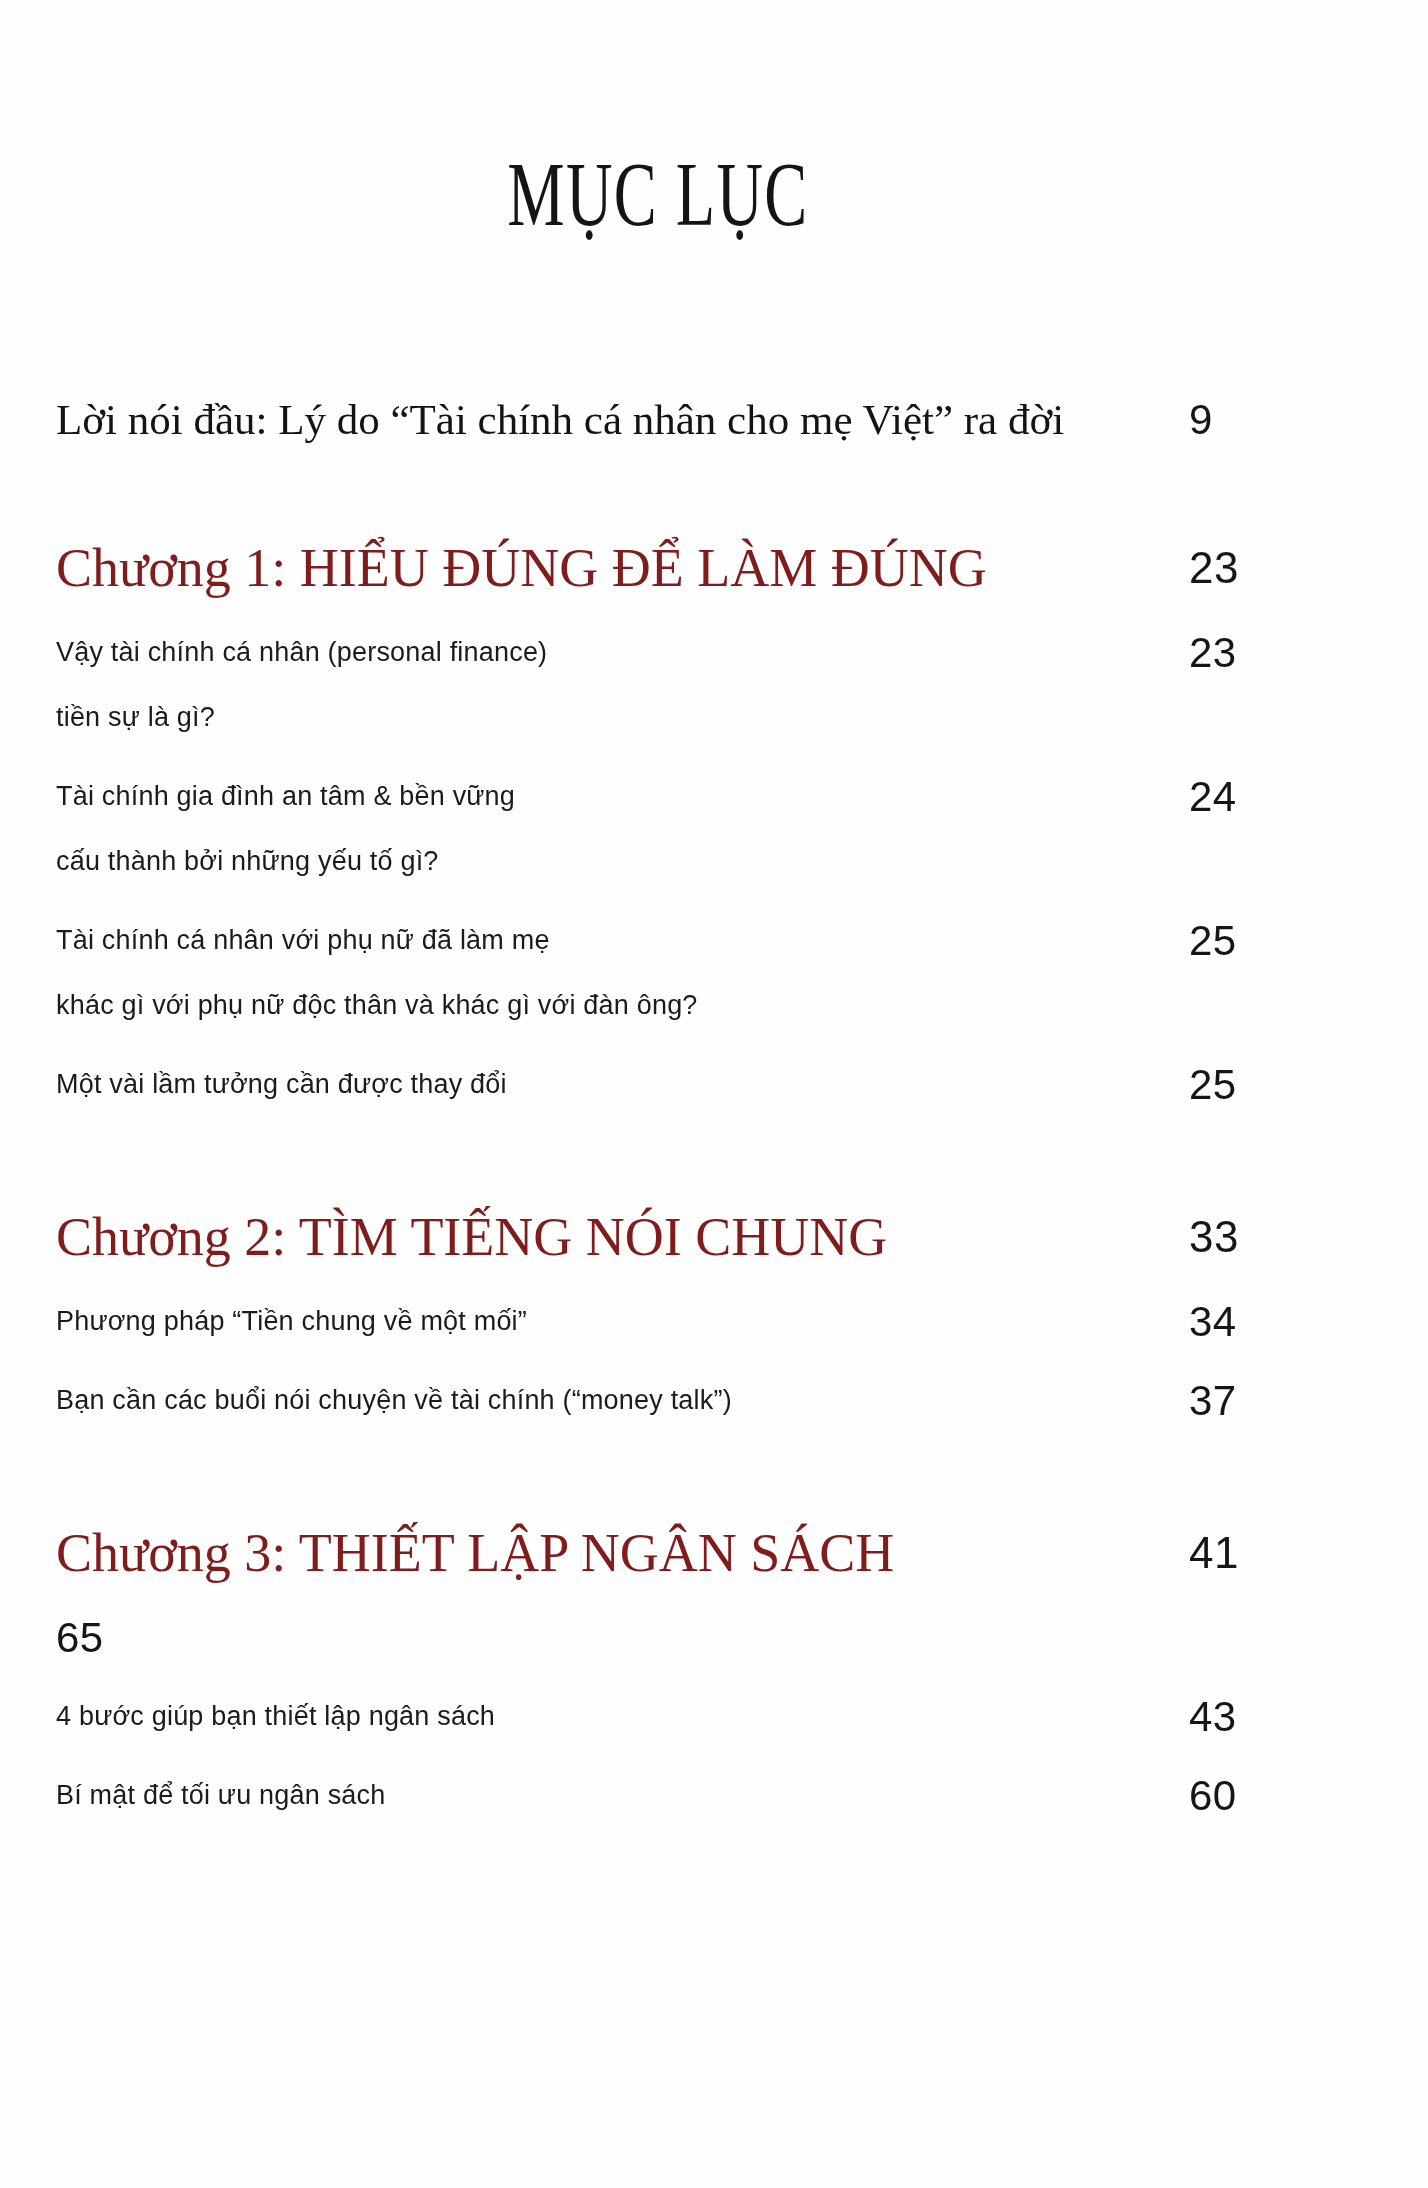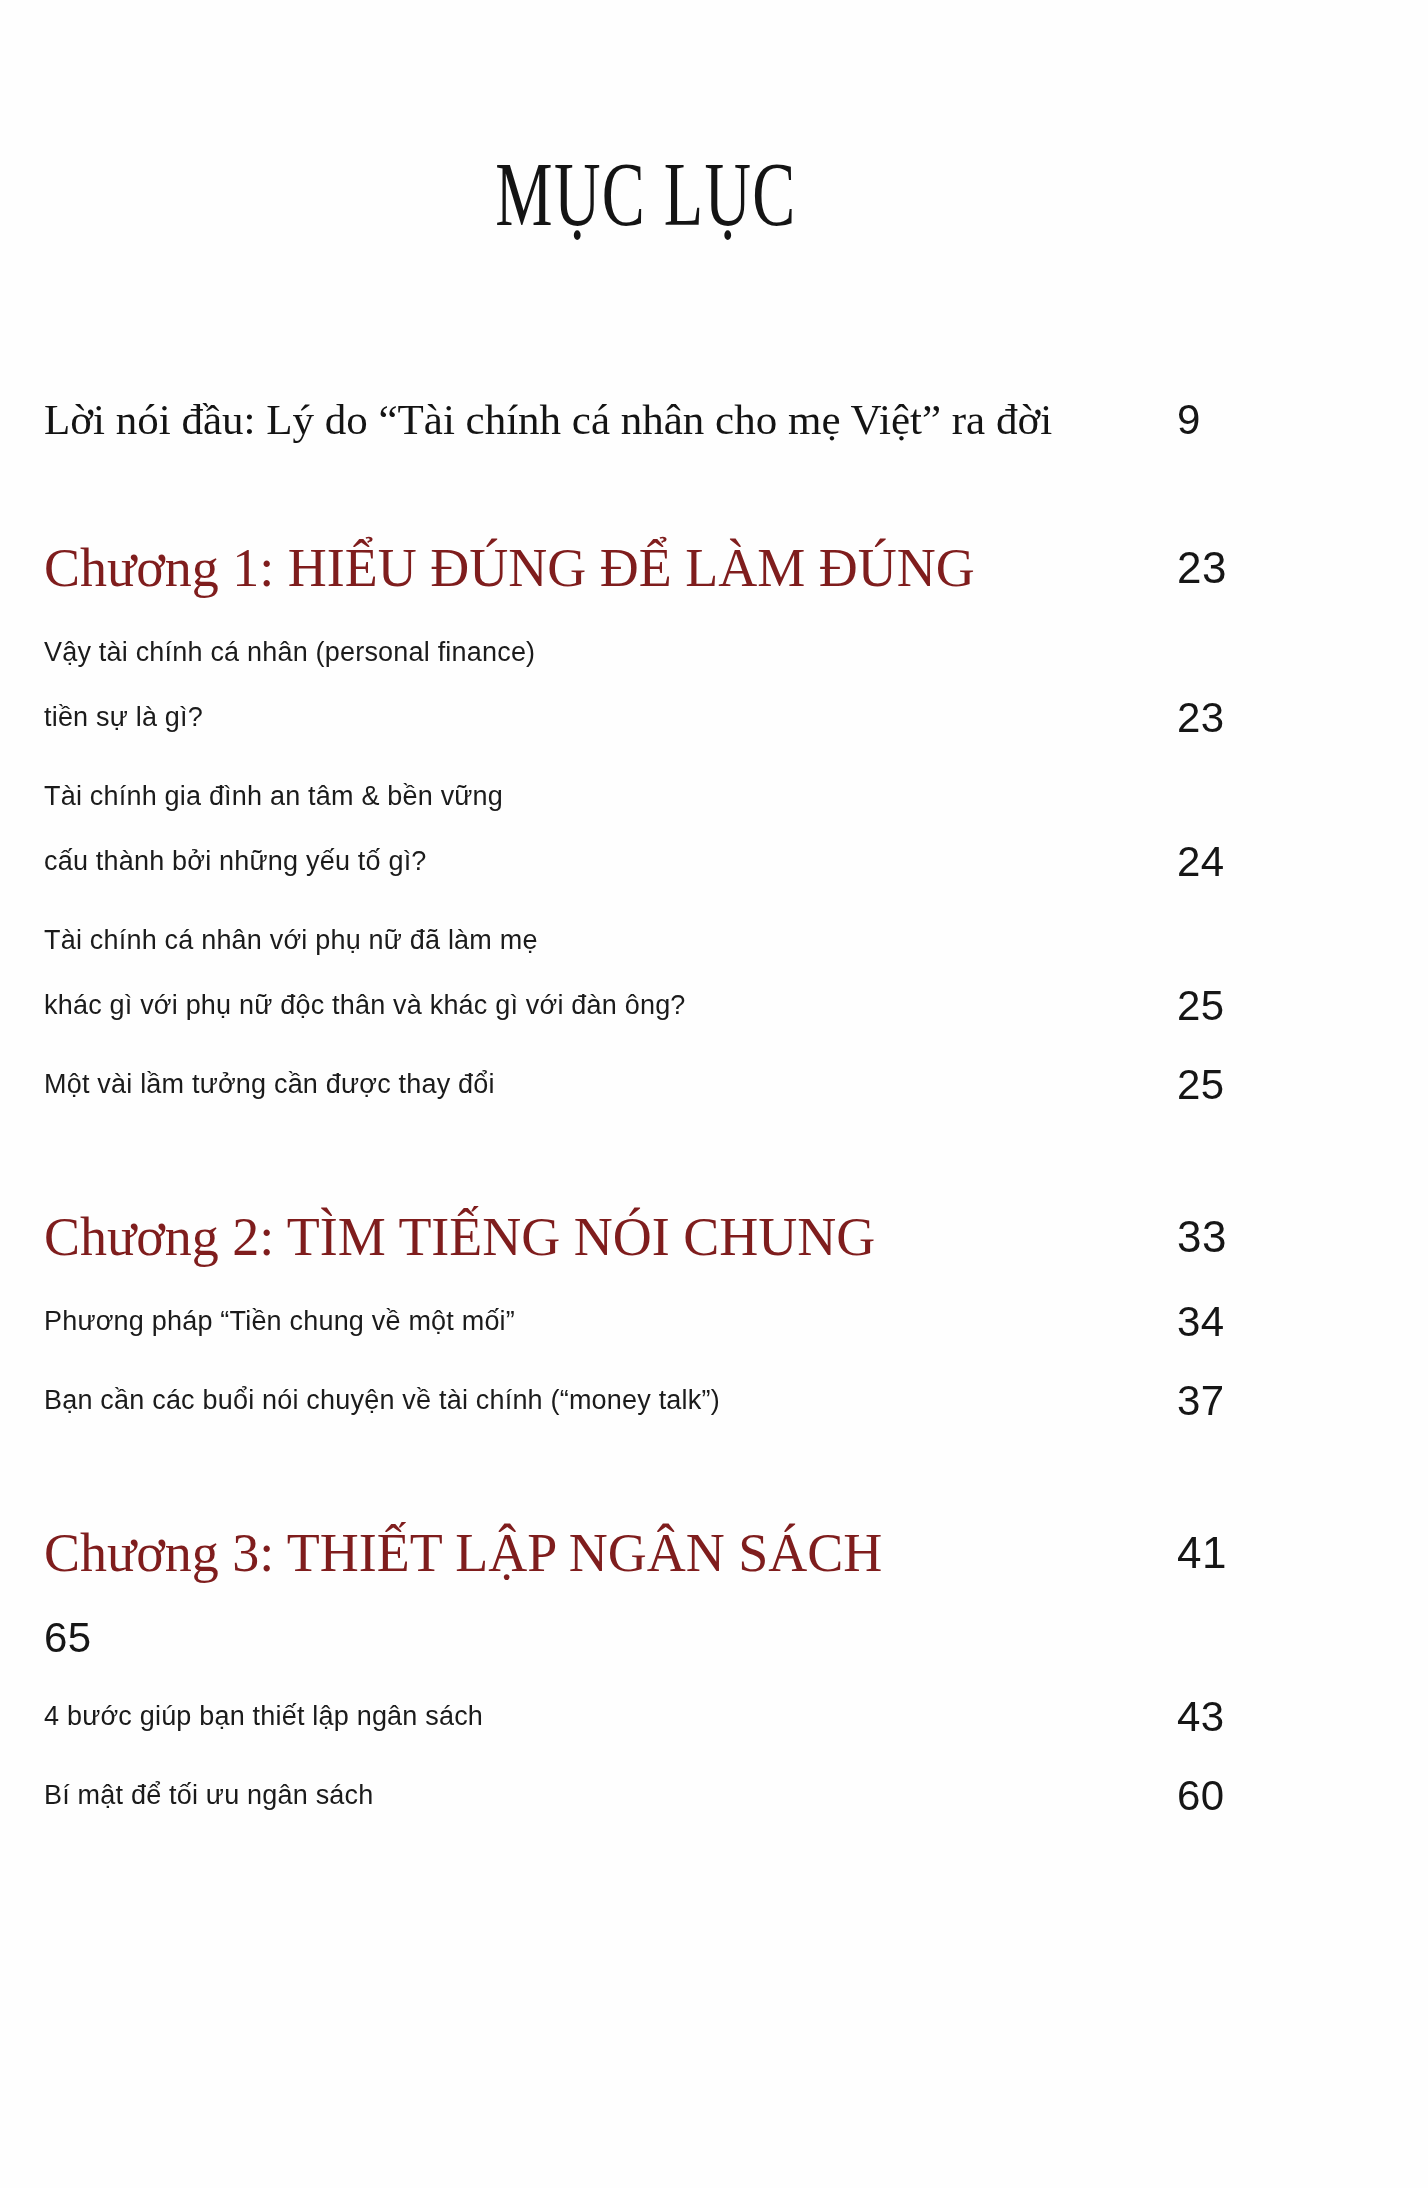--- a/index.html
+++ b/index.html
@@ -8,21 +8,21 @@
     height: 2188px;
     background: #fefefe;
     color: #181818;
     font-family: "Liberation Sans", "DejaVu Sans", sans-serif;
     overflow: hidden;
   }
   .page {
     position: relative;
     width: 1428px;
     height: 1776px;
-    padding-left: 44px;
+    padding-left: 56px;
     box-sizing: border-box;
   }
   .title {
     margin: 0;
     padding-top: 146px;
     width: 1284px;            
     text-align: center;
     position: relative;
     left: -40px;
     font-family: "Liberation Serif", "DejaVu Serif", serif;
@@ -30,21 +30,21 @@
     font-size: 92px;
     line-height: 96px;
     letter-spacing: 2px;
     color: #141414;
     transform: scaleX(0.70);
     transform-origin: 50% 50%;
     white-space: nowrap;
   }
   .row {
     display: flex;
-    align-items: flex-end;
+    align-items: flex-start;
   }
   .row .txt { width: 1133px; flex: none; }
   .row .num {
     flex: none;
     width: 150px;
     text-align: left;
     font-family: "Liberation Sans", "DejaVu Sans", sans-serif;
     font-size: 42px;
     line-height: 65px;
     color: #161616;

